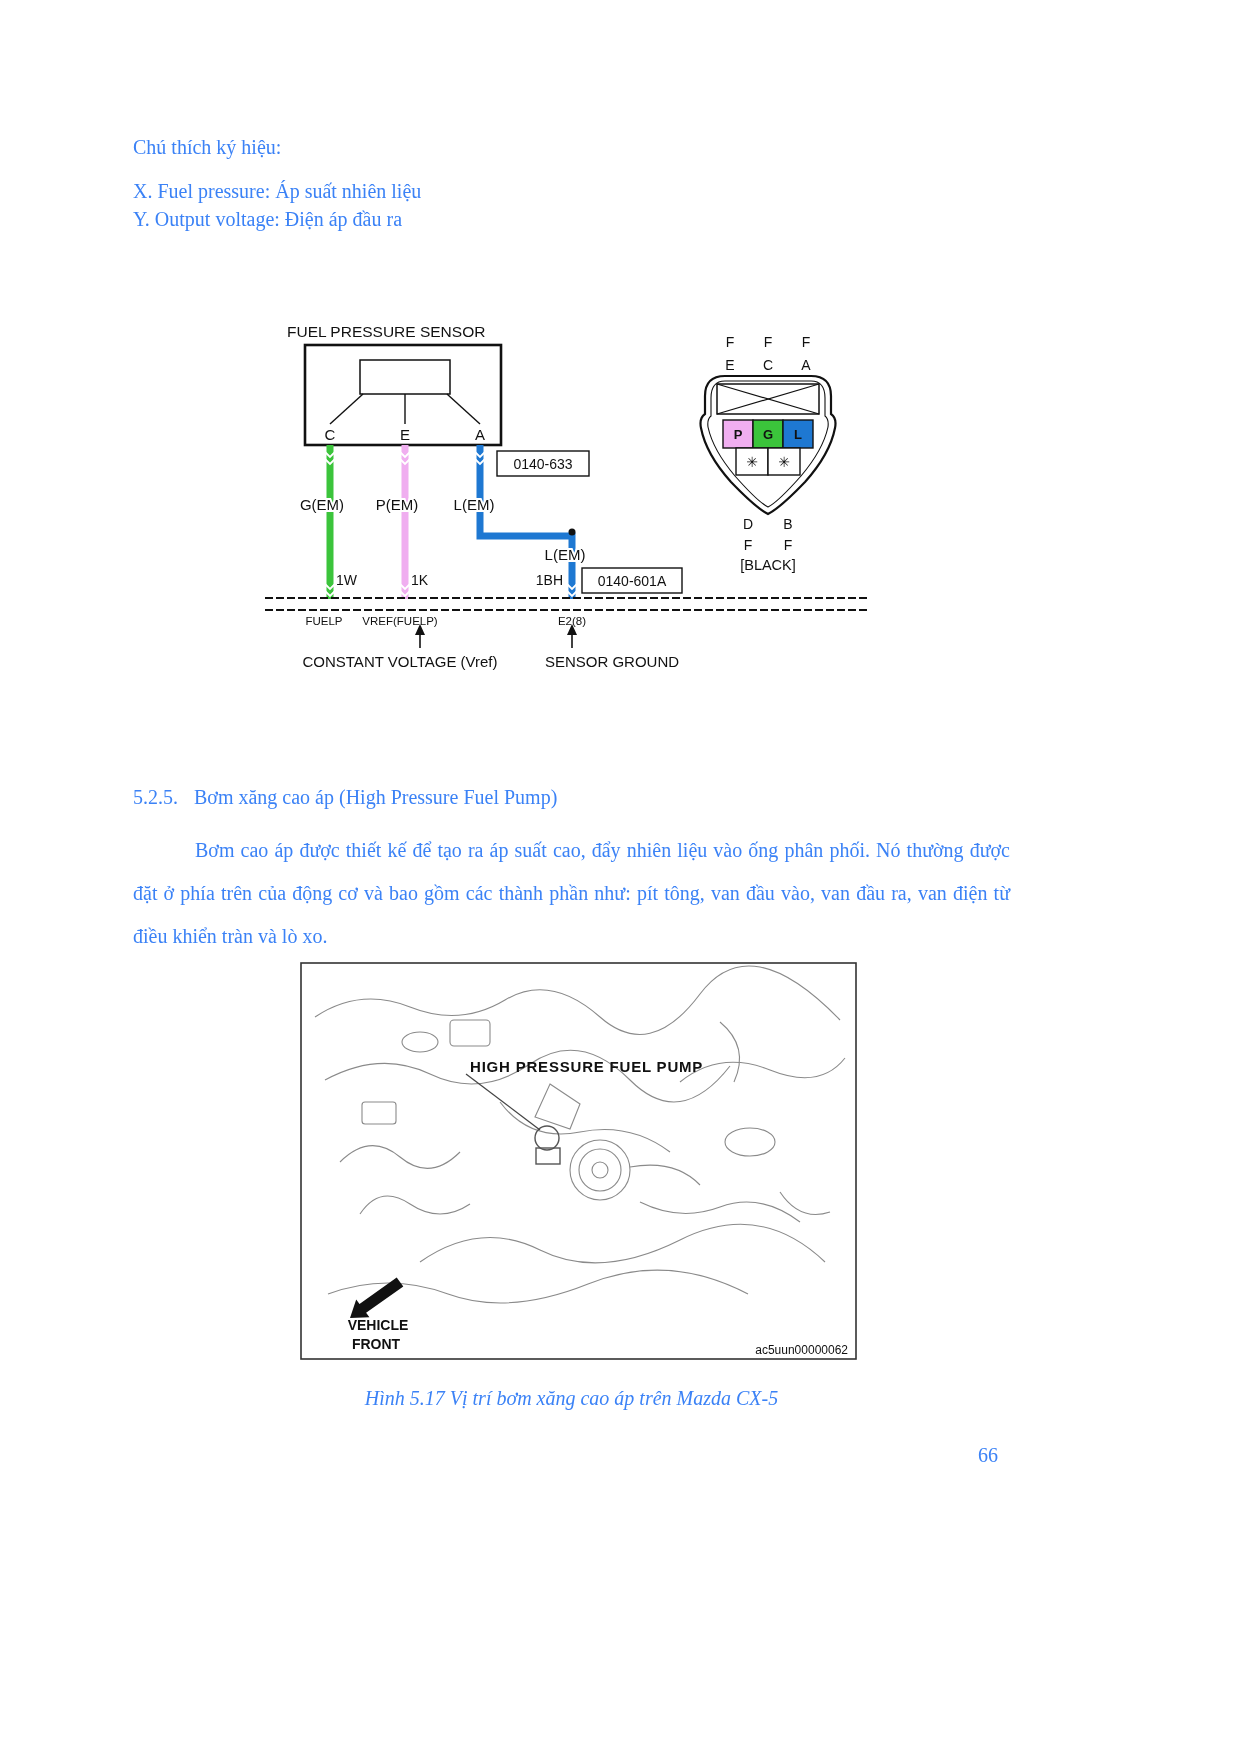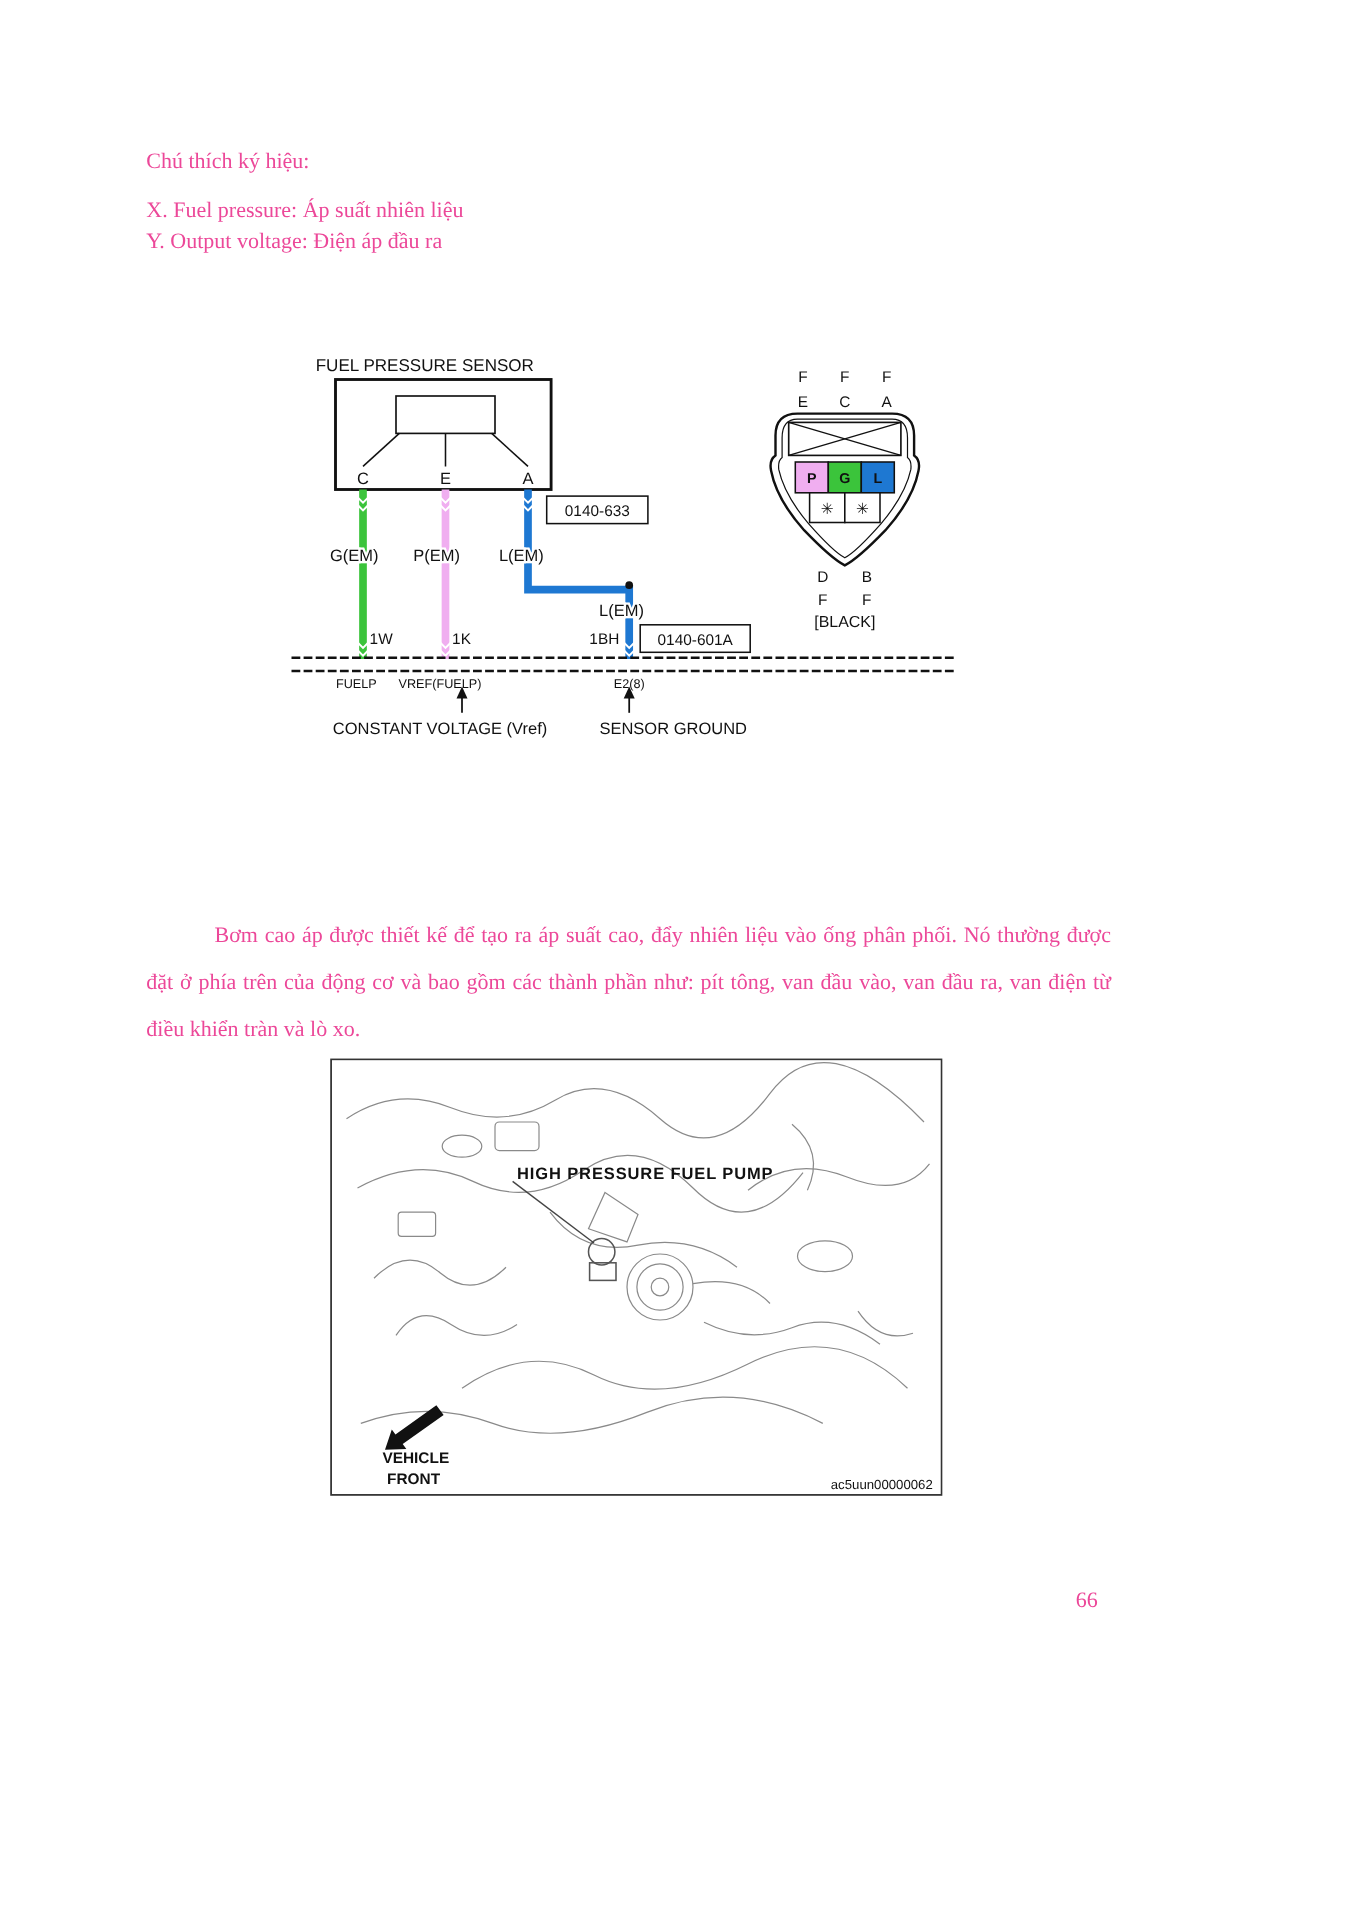--- a/index.html
+++ b/index.html
@@ -1,19 +1,19 @@
 <!DOCTYPE html>
 <html><head>
 <meta charset="utf-8">
 <style>
   * { margin:0; padding:0; box-sizing:border-box; }
   html,body { background:#ffffff; }
   .page {
     position:relative; width:1240px; height:1754px; background:#fff;
-    font-family:"Liberation Serif", serif; color:#ec4899; overflow:hidden;
+    font-family:"Liberation Serif", serif; color:#3b82f6; overflow:hidden;
   }
   .abs { position:absolute; }
   .doc-line { font-size:20px; line-height:26px; }
   .caption { font-size:20px; font-style:italic; text-align:center; width:877px; left:133px; }
   .heading { font-size:20px; }
   .heading .num { display:inline-block; margin-right:16px; }
   .body-par {
     width:877px; left:133px; font-size:20px; line-height:43px;
     text-align:justify; text-indent:62px;
   }
@@ -140,20 +140,23 @@
 
       <text x="488" y="211" class="pin" text-anchor="middle">D</text>
       <text x="528" y="211" class="pin" text-anchor="middle">B</text>
       <text x="488" y="232" class="pin" text-anchor="middle">F</text>
       <text x="528" y="232" class="pin" text-anchor="middle">F</text>
       <text x="508" y="252" font-size="14.5" text-anchor="middle">[BLACK]</text>
     </g>
   </svg>
 
 
+  <p class="abs heading" style="left:133px; top:786px;">
+    <span class="num">5.2.5.</span><span>Bơm xăng cao áp (High Pressure Fuel Pump)</span>
+  </p>
 
   <p class="abs body-par" style="top:829px;">Bơm cao áp được thiết kế để tạo ra áp suất cao, đẩy nhiên liệu vào ống phân phối. Nó thường được đặt ở phía trên của động cơ và bao gồm các thành phần như: pít tông, van đầu vào, van đầu ra, van điện từ điều khiển tràn và lò xo.</p>
 
   <svg class="abs" style="left:300px; top:962px;" width="557" height="398" viewBox="0 0 557 398">
     <rect x="1" y="1" width="555" height="396" fill="#ffffff" stroke="#333" stroke-width="1.6"></rect>
 
     <g stroke="#8a8a8a" stroke-width="1.1" fill="none">
       <path d="M15,55 Q60,25 110,45 T205,38 T300,55 T400,32 T540,58"></path>
       <path d="M25,118 Q80,88 130,112 T230,102 T330,118 T430,104"></path>
       <path d="M380,120 Q420,88 470,108 T545,96"></path>
@@ -183,16 +186,17 @@
       <text x="170" y="110" font-size="15" font-weight="bold" letter-spacing="0.8">HIGH PRESSURE FUEL PUMP</text>
     </g>
 
     <polygon points="96.7,315.6 59.5,342 56.2,337.6 50,356 69.4,355.2 66.1,350.8 103.3,324.4" fill="#111"></polygon>
     <text x="78" y="368" font-size="14" font-weight="bold" text-anchor="middle">VEHICLE</text>
     <text x="76" y="387" font-size="14" font-weight="bold" text-anchor="middle">FRONT</text>
 
     <text x="548" y="392" font-size="12" text-anchor="end" fill="#222">ac5uun00000062</text>
   </svg>
 
+  <p class="abs caption" style="top:1387px;">Hình 5.17 Vị trí bơm xăng cao áp trên Mazda CX-5</p>
 
   <div class="abs pagenum" style="left:978px; top:1444px;text-align:center;">66</div>
 
 </div>
 
 </body></html>

